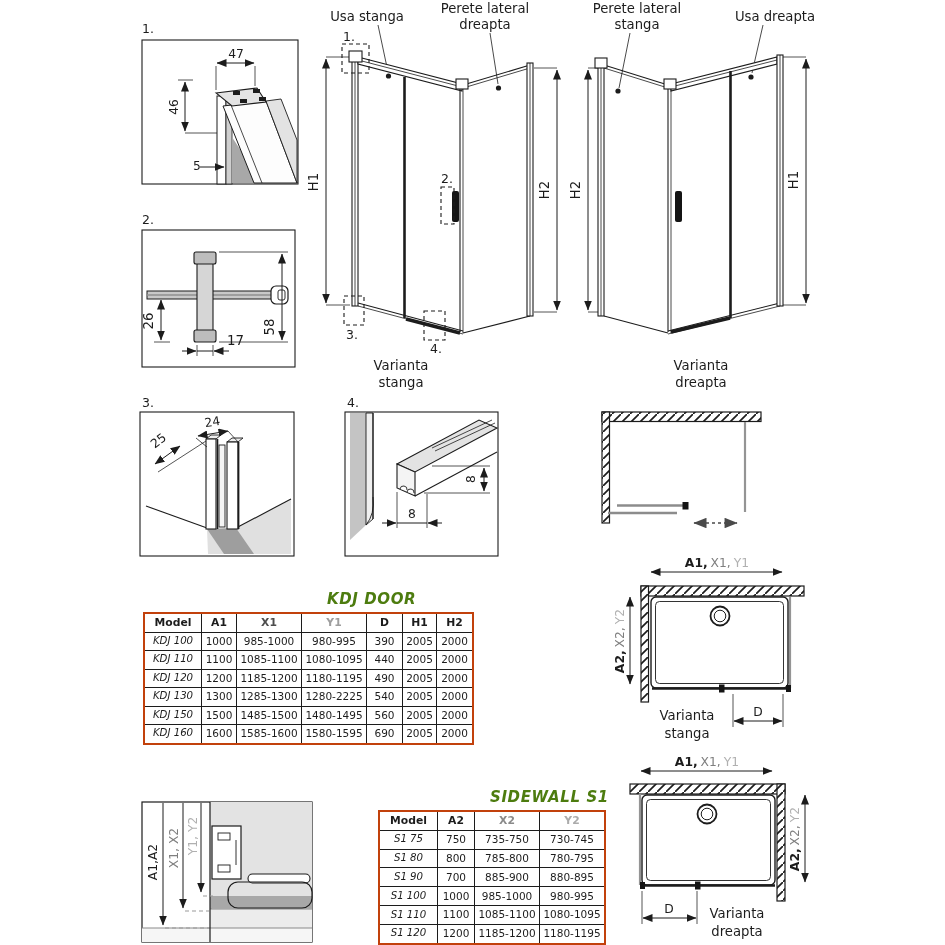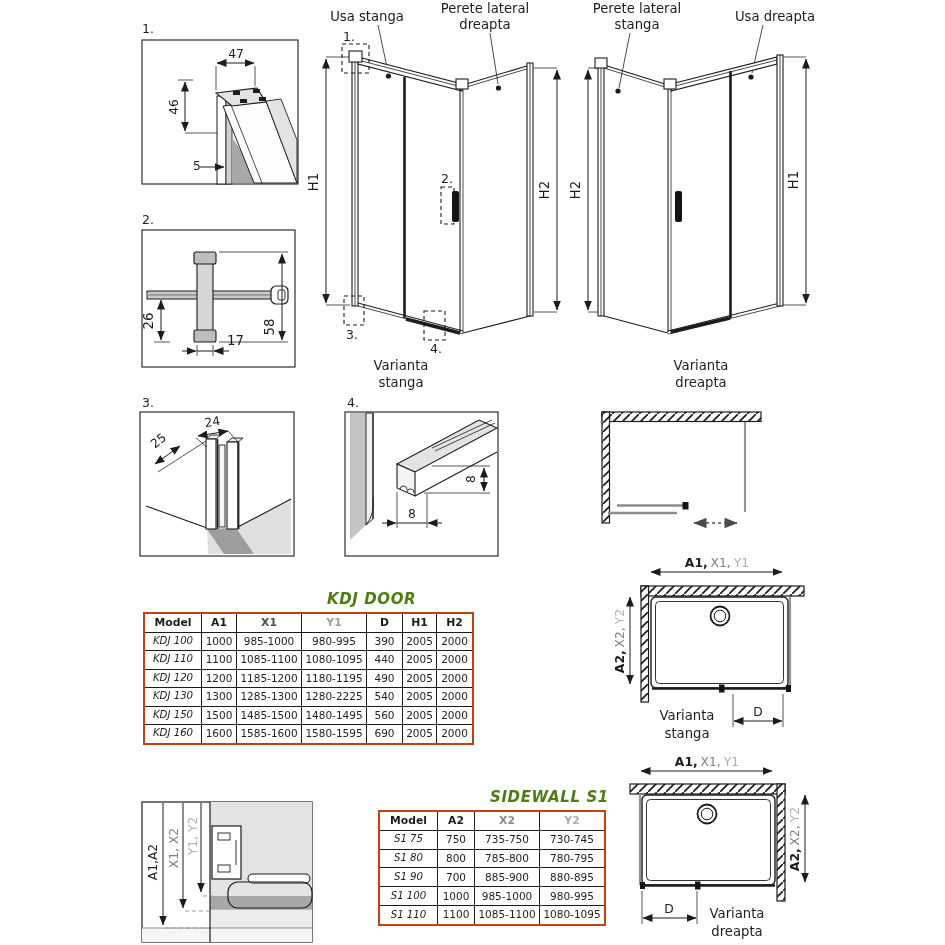--- a/index.html
+++ b/index.html
@@ -477,16 +477,22 @@
           <td>1000</td>
           <td>985-1000</td>
           <td>980-995</td>
         </tr>
         <tr>
           <td class="model">S1 110</td>
           <td>1100</td>
           <td>1085-1100</td>
           <td>1080-1095</td>
         </tr>
+        <tr>
+          <td class="model">S1 120</td>
+          <td>1200</td>
+          <td>1185-1200</td>
+          <td>1180-1195</td>
+        </tr>
       </tbody>
   </table>
 
 </div>
 
 </body></html>

